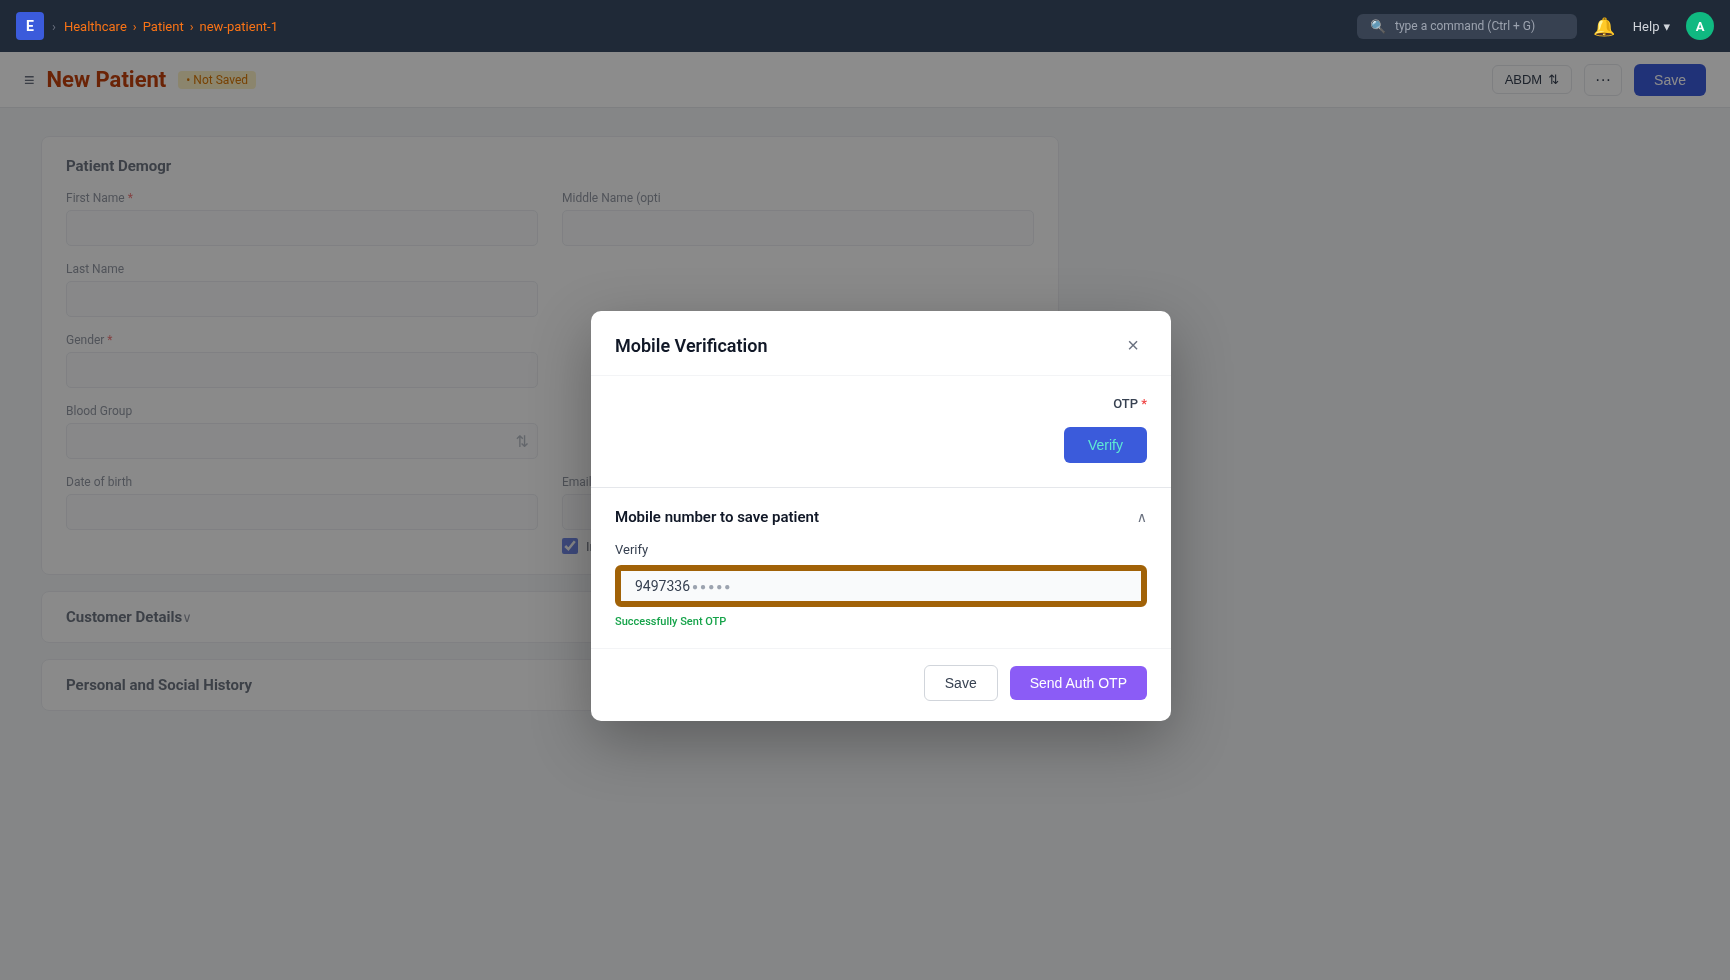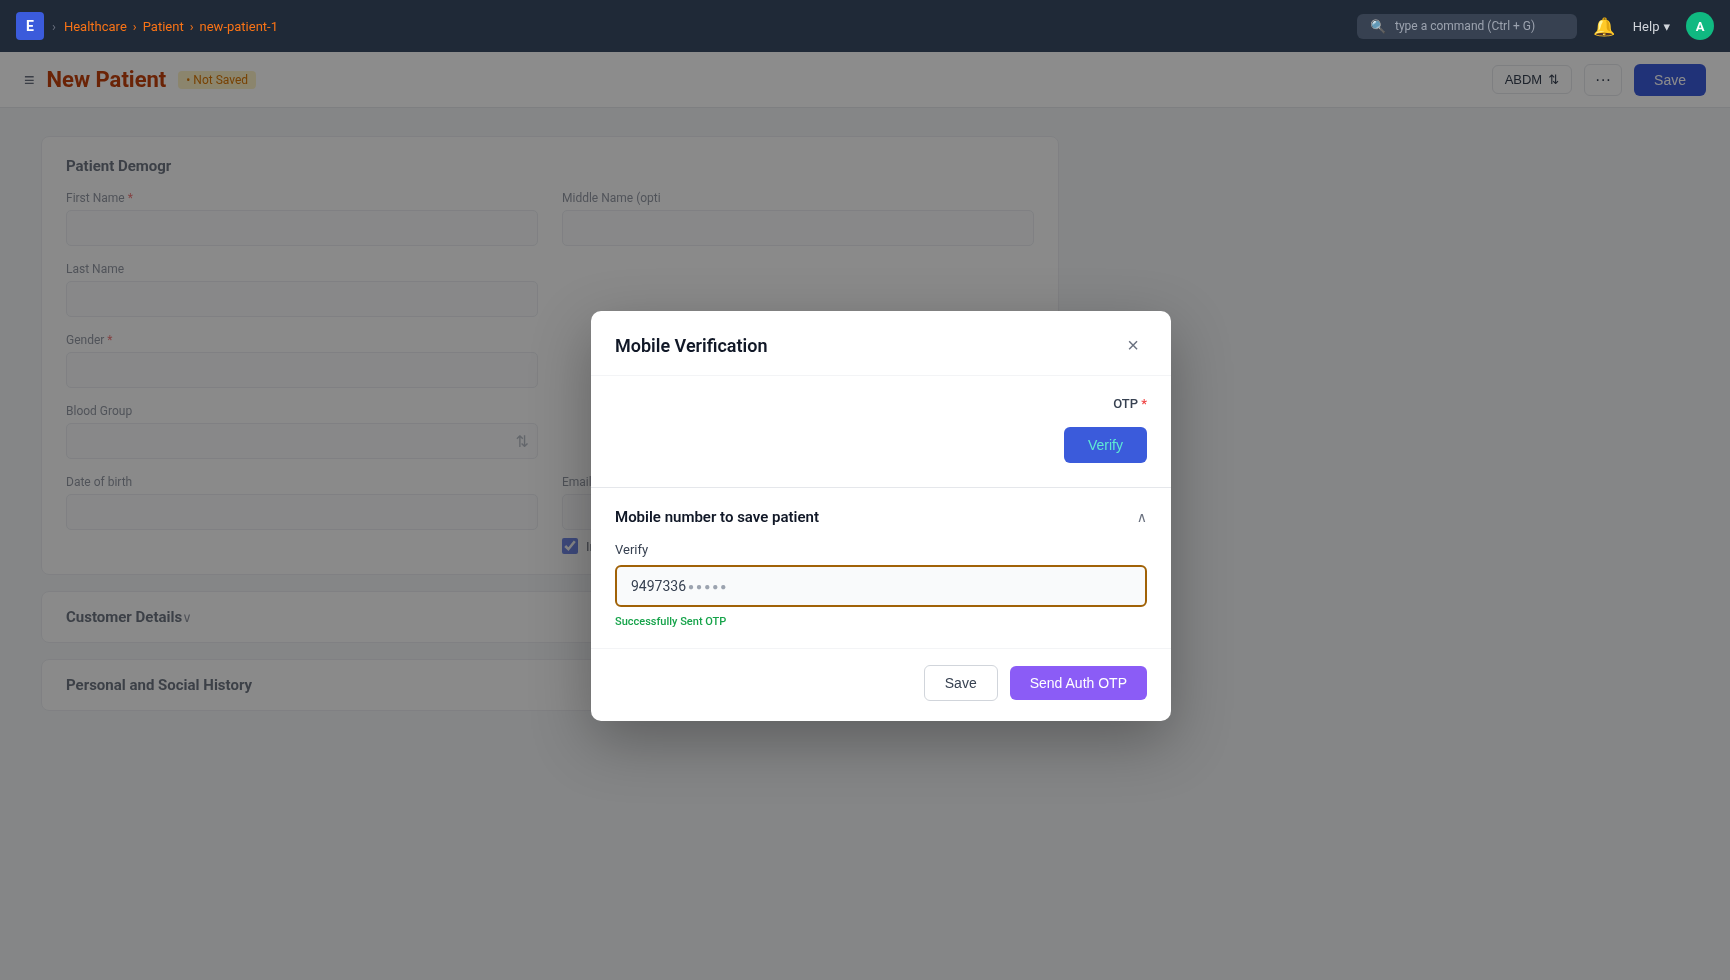--- a/index.html
+++ b/index.html
@@ -223,21 +223,21 @@
       padding: 8px 24px 20px;
     }
     .mobile-label {
       font-size: 13px;
       color: #374151;
       margin-bottom: 8px;
     }
     .mobile-input {
       width: 100%;
       height: 42px;
-      border: 2px solid #a16207;
+      border: 6px solid #a16207;
       border-radius: 6px;
       padding: 0 14px;
       font-size: 14px;
       color: #374151;
       background: #f9fafb;
     }
     .otp-success {
       color: #16a34a;
       font-size: 11px;
       font-weight: 500;

